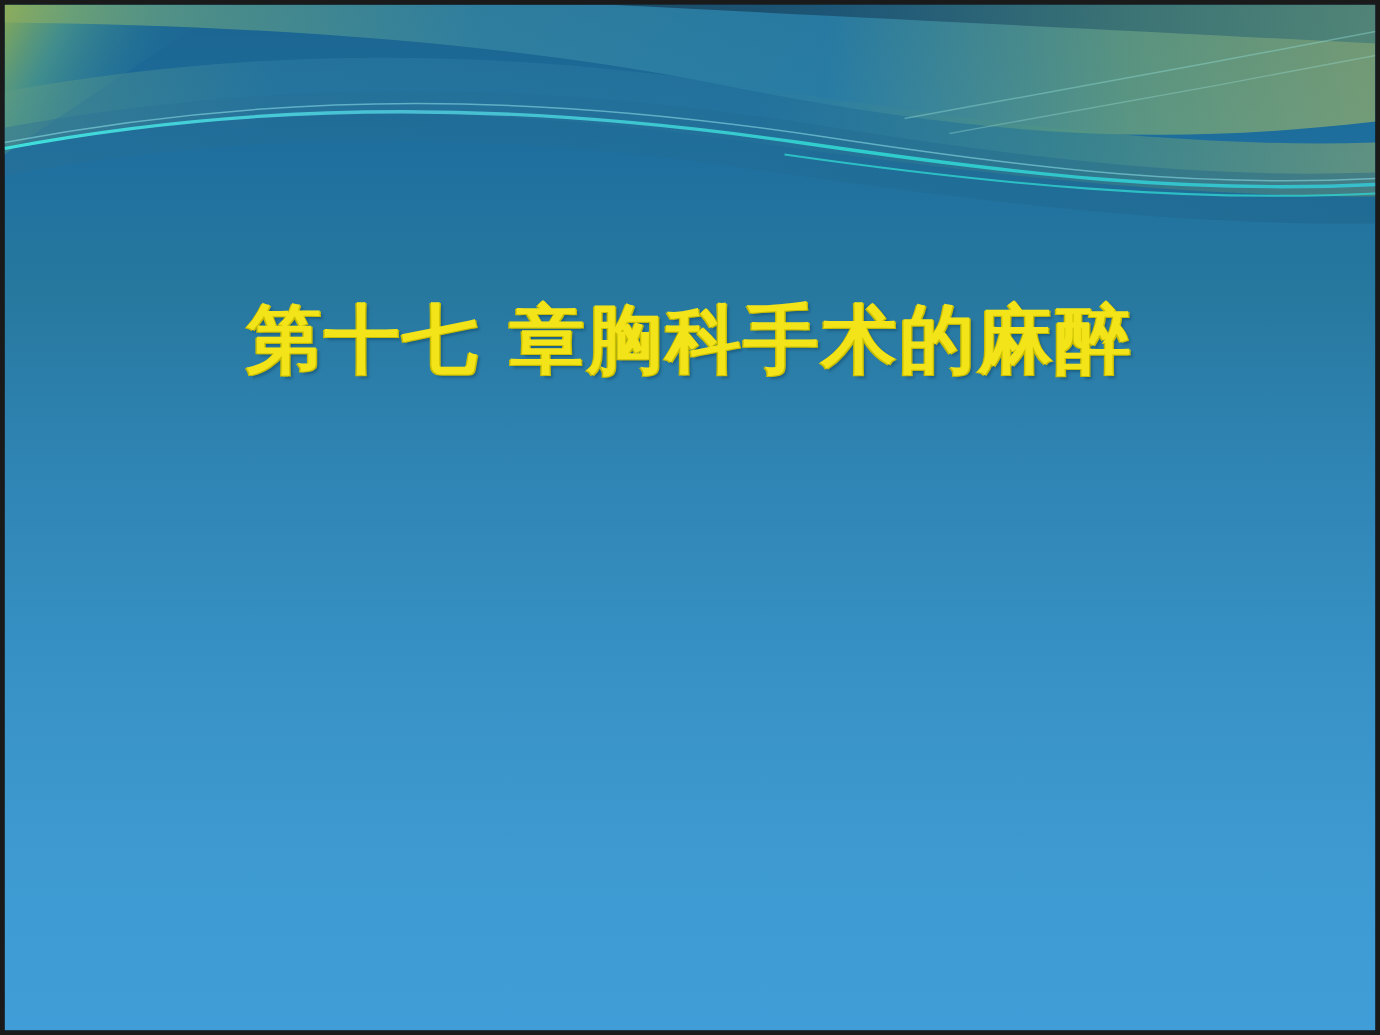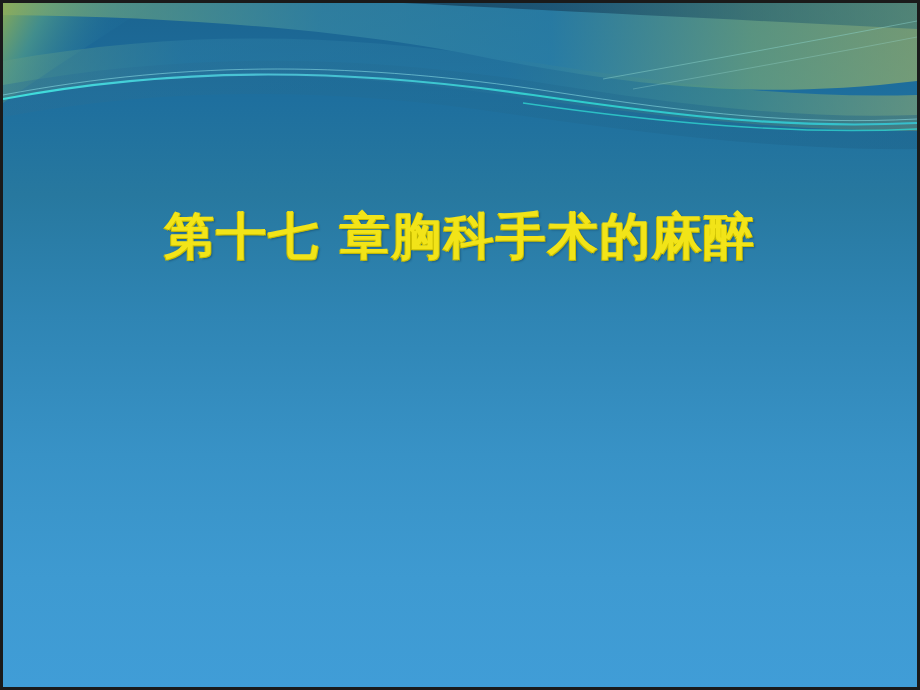--- a/index.html
+++ b/index.html
@@ -44,21 +44,21 @@
   .title-wrap {
     position: absolute;
     left: 0;
     top: 186px;
     width: 914px;
     text-align: center;
   }
 
   .slide-title {
     display: inline-block;
-    margin: 16px;
+    margin: 6px;
     padding: 0;
     font-family: "DejaVu Sans", sans-serif;
     font-weight: 700;
     font-size: 50px;
     line-height: 1.25;
     letter-spacing: 2px;
     color: #f2e418;
     text-shadow:
        1px 1px 0 #c9bd00,
       -1px 1px 0 #c9bd00,

